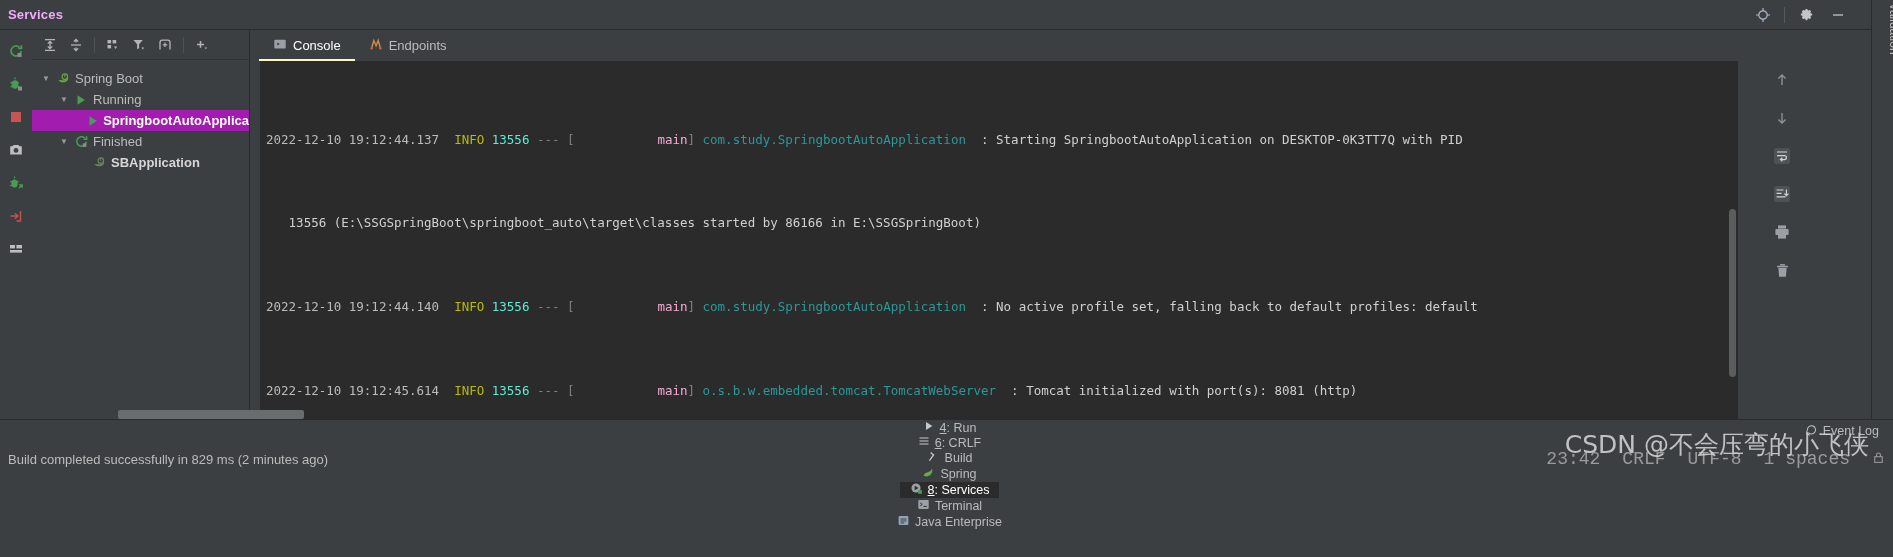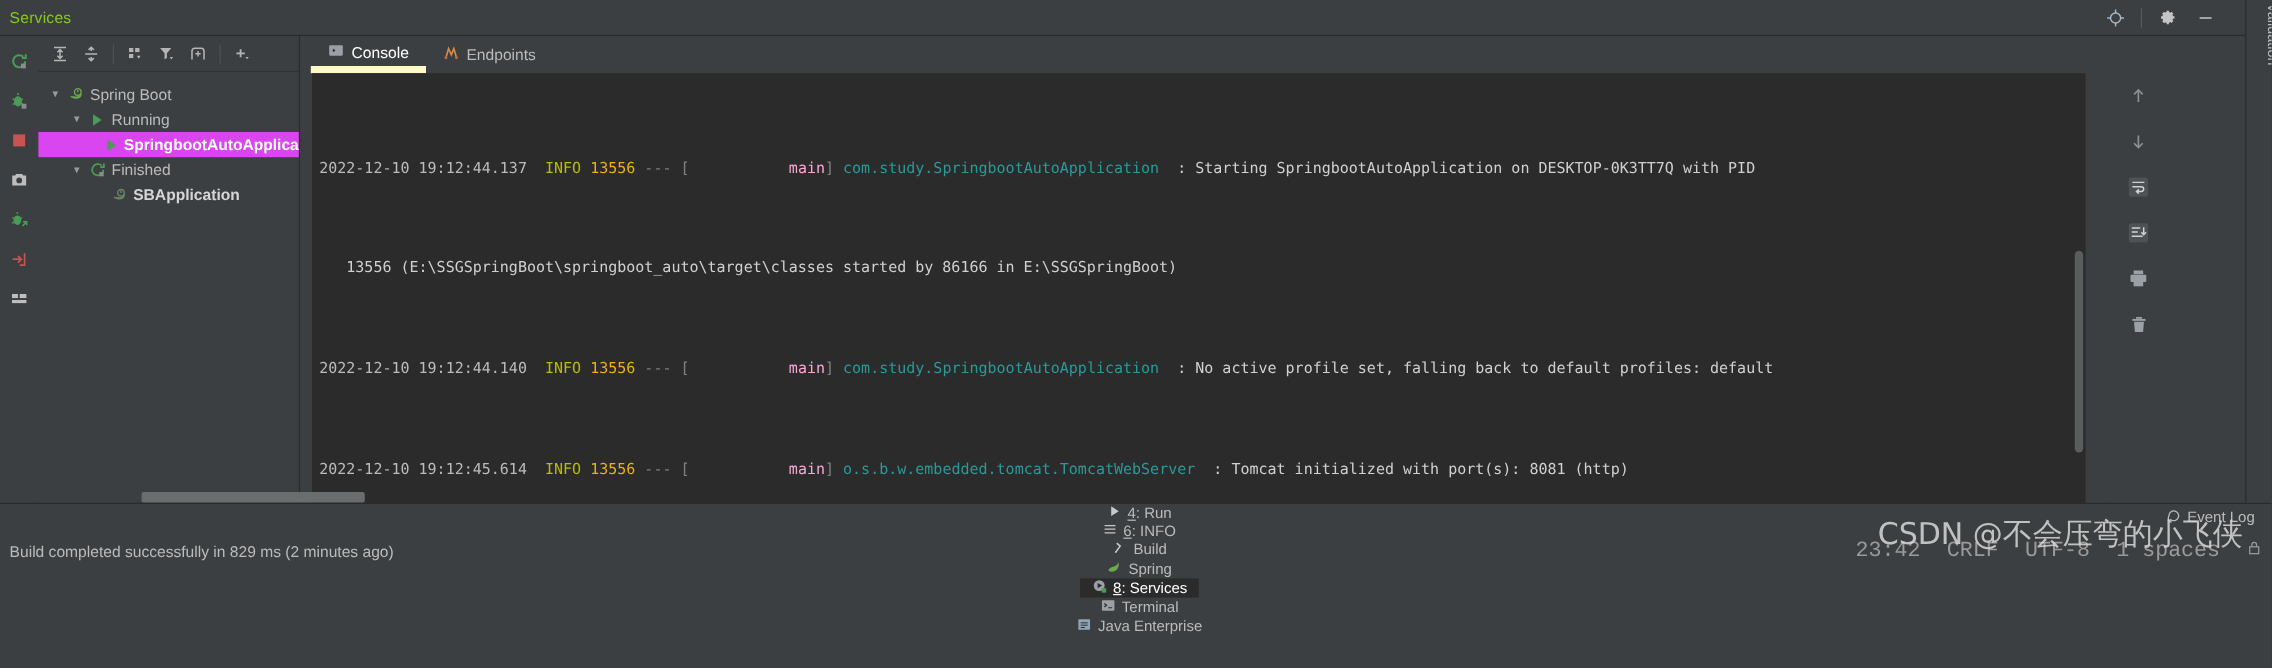--- a/index.html
+++ b/index.html
@@ -11,21 +11,21 @@
     -webkit-font-smoothing:antialiased;
   }
   .app{ position:relative; width:1893px; height:557px; background:#3c3f41; }
 
   
   .titlebar{
     position:absolute; left:0; top:0; width:1893px; height:30px;
     background:#3c3f41; border-bottom:1px solid #2b2b2b;
     display:flex; align-items:center;
   }
-  .title-text{ margin-left:8px; font-size:13px; color:#84cc16; letter-spacing:.2px;}
+  .title-text{ margin-left:8px; font-size:13px; color:#f0abfc; letter-spacing:.2px;font-weight:bold;}
   .title-right{ margin-left:auto; display:flex; align-items:center; gap:10px; padding-right:44px;}
   .ticon{ width:22px; height:22px; display:flex; align-items:center; justify-content:center; color:#a9b7c6; cursor:pointer;}
   .ticon svg{ display:block; }
   .tsep{ width:1px; height:16px; background:#555a5e; }
 
   
   .lefttools{
     position:absolute; left:0; top:30px; width:32px; height:400px;
     background:#3c3f41; display:flex; flex-direction:column; align-items:center;
     padding-top:10px; gap:11px;
@@ -39,54 +39,54 @@
   }
   .treetoolbar{
     height:30px; display:flex; align-items:center; gap:2px; padding-left:6px;
     border-bottom:1px solid #323232;
   }
   .tbtn{ width:24px; height:24px; display:flex; align-items:center; justify-content:center; cursor:pointer; color:#a9b7c6;}
   .tbsep{ width:1px; height:16px; background:#4e5254; margin:0 4px;}
 
   .tree{ padding-top:8px; font-size:13px; }
   .trow{ height:21px; display:flex; align-items:center; cursor:pointer; padding-left:6px; white-space:nowrap; }
-  .trow.sel{ background:#d946ef; }
+  .trow.sel{ background:#a21caf; }
   .trow .arrow{ width:16px; display:flex; align-items:center; justify-content:center; color:#9a9a9a; font-size:8px;}
   .trow .ico{ width:18px; display:flex; align-items:center; justify-content:center; }
   .trow .lbl{ padding-left:3px; color:#bbbbbb; }
   .trow.sel .lbl{ color:#ffffff; font-weight:bold; }
   .trow.bold .lbl{ font-weight:bold; color:#d6d6d6;}
   .ind1{ padding-left:6px; }
   .ind2{ padding-left:24px; }
   .ind3{ padding-left:42px; }
 
   
   .console-wrap{
     position:absolute; left:251px; top:30px; width:1508px; height:400px; background:#3c3f41;
   }
   .tabs{
     height:31px; display:flex; align-items:flex-end; padding-left:8px; gap:0;
   }
   .tab{
     height:30px; display:flex; align-items:center; gap:6px; padding:0 14px;
     font-size:13px; color:#bbbbbb; cursor:pointer; border-bottom:2px solid transparent;
   }
-  .tab.active{ color:#ffffff; border-bottom:6px solid #fef9c3; }
+  .tab.active{ color:#ffffff; border-bottom:2px solid #fef9c3; }
 
   .console{
     position:absolute; left:9px; top:31px; width:1478px; height:365px;
     background:#2b2b2b; overflow:hidden;
     font-family:"DejaVu Sans Mono","Liberation Mono", monospace;
     font-size:12.5px; line-height:20.9px; white-space:pre;
     padding:6px 0 0 6px;
   }
   .logline{ height:20.9px; }
   .c-ts{ color:#bbbbbb; }
   .c-info{ color:#bbbb00; }
-  .c-pid{ color:#eab308; }
+  .c-pid{ color:#5eead4; }
   .c-dash{ color:#808080; }
   .c-thread{ color:#f9a8d4; }
   .c-logger{ color:#299999; }
   .c-msg{ color:#d0d0d0; }
   .c-plain{ color:#d0d0d0; }
 
   
   .csbar{
     position:absolute; right:2px; top:148px; width:7px; height:168px;
     background:#5a5d5e; border-radius:4px;
@@ -454,21 +454,21 @@
       </span>
       <span><u>4</u><span>: Run</span></span>
     </div>
 
     <div class="btab">
       <span>
         <svg width="12" height="12" viewBox="0 0 16 16" stroke="#c8c8c8" stroke-width="1.4">
           <path d="M2 4h12M2 8h12M2 12h12"></path>
         </svg>
       </span>
-      <span><u>6</u><span>: INFO</span></span>
+      <span><u>6</u><span>: CRLF</span></span>
     </div>
 
     <div class="btab">
       <span>
         <svg width="13" height="13" viewBox="0 0 16 16" fill="none" stroke="#c8c8c8" stroke-width="1.6">
           <path d="M3 13L8.5 5.5M4.5 3.2l4 3.6"></path>
         </svg>
       </span>
       <span>Build</span>
     </div>

